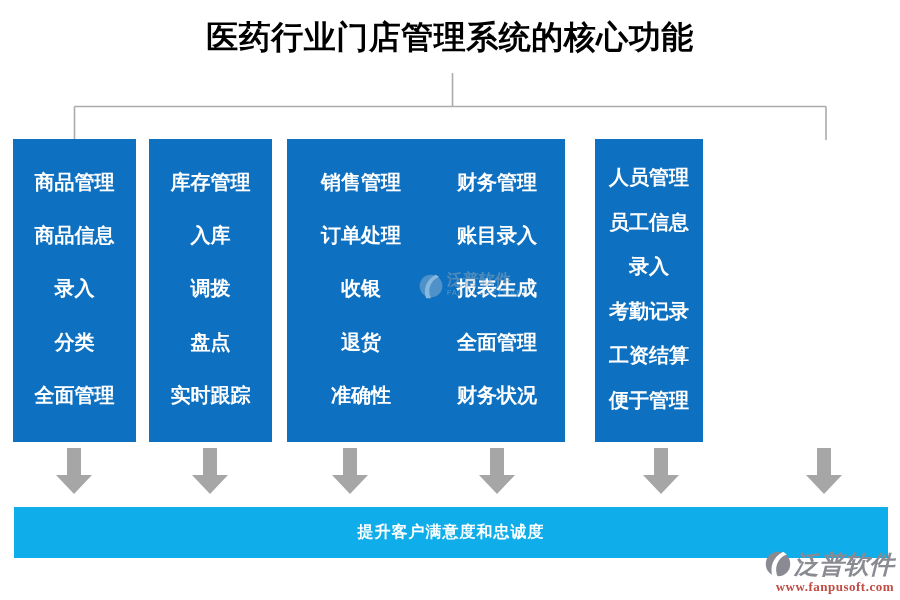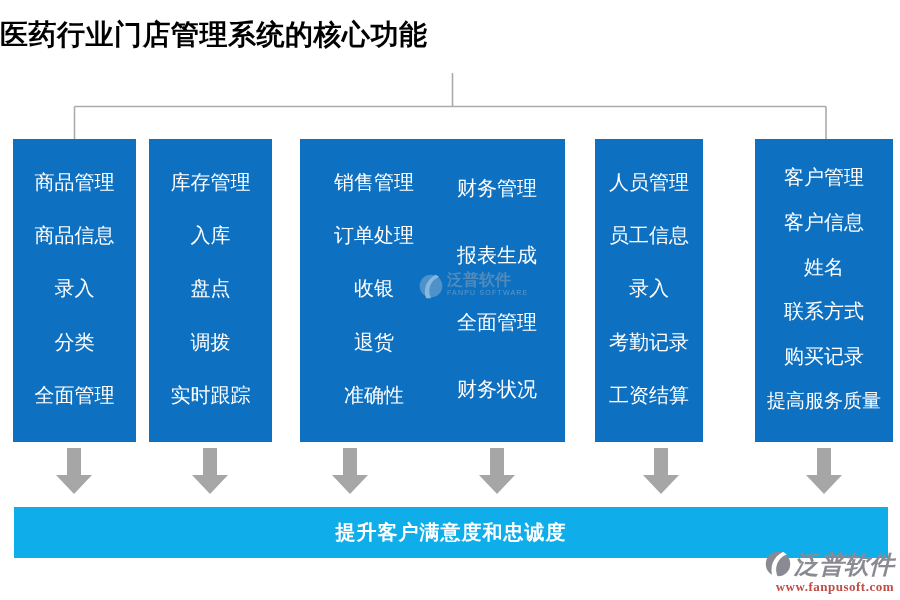--- a/index.html
+++ b/index.html
@@ -2,41 +2,41 @@
 <html style="--column-blue: #0E70C0; --banner-cyan: #0FADE9; --arrow-gray: #A6A6A6; --connector-gray: #ABABAB; --footer-gray: #8A8A93; --footer-red: #BE4B44;"><head>
 <meta charset="utf-8">
 <style>
   html,body{margin:0;padding:0;background:#fff;}
   .stage{
     position:relative;width:900px;height:600px;overflow:hidden;background:#fff;
     font-family:"Liberation Sans","DejaVu Sans",sans-serif;
   }
   
   .title{
-    position:absolute;top:16px;left:0;width:900px;text-align:left;
-    font-size:28px;font-weight:bold;color:#000;letter-spacing:.5px;margin:0;
+    position:absolute;top:16px;left:0;width:900px;text-align:center;
+    font-size:32px;font-weight:bold;color:#000;letter-spacing:.5px;margin:0;
   }
   
   .connectors{position:absolute;left:0;top:0;pointer-events:none;}
   .connectors line{stroke:var(--connector-gray,#ABABAB);stroke-width:1.6;}
   
   .col{
     position:absolute;top:139px;height:303px;
     background:var(--column-blue,#0E70C0);
     display:flex;flex-direction:column;justify-content:space-around;
     padding:16px 0 20px 0;box-sizing:border-box;
   }
   .c1{left:13px;width:123px;}
   .c2{left:149px;width:123px;}
-  .c3{left:300px;width:148px;}
+  .c3{left:287px;width:148px;}
   .c4{left:429px;width:136px;}
   .c5{left:595px;width:108px;}
   .c6{left:755px;width:138px;}
   .item{
-    color:#fff;font-weight:normal;font-size:20px;line-height:1;
+    color:#fff;font-weight:bold;font-size:20px;line-height:1;
     text-align:center;white-space:nowrap;
   }
   .c6 .item:last-child{font-size:19px;}
   
   .arrow{position:absolute;top:448px;width:36px;height:46px;}
   .arrow .stem{
     width:14px;height:27px;margin:0 auto;
     background:var(--arrow-gray,#A6A6A6);
   }
   .arrow .head{
@@ -45,21 +45,21 @@
     border-top:19px solid var(--arrow-gray,#A6A6A6);
   }
   .a1{left:56px;}  .a2{left:192px;} .a3{left:332px;}
   .a4{left:479px;} .a5{left:643px;} .a6{left:806px;}
   
   .banner{
     position:absolute;left:14px;top:507px;width:874px;height:51px;
     background:var(--banner-cyan,#0FADE9);
     display:flex;align-items:center;justify-content:center;
   }
-  .banner .label{color:#fff;font-weight:bold;font-size:20px;letter-spacing:1px;}
+  .banner .label{color:#fff;font-weight:bold;font-size:16px;letter-spacing:1px;}
   
   .watermark{
     position:absolute;left:418px;top:271px;z-index:5;
     display:flex;align-items:flex-start;gap:3px;opacity:.5;pointer-events:none;
   }
   .watermark .wm-icon{width:26px;height:26px;margin-top:2px;}
   .wm-text{display:flex;flex-direction:column;}
   .wm-brand{font-size:16px;font-weight:bold;color:#8fa6b8;line-height:1.1;white-space:nowrap;}
   .wm-sub{font-size:7px;color:#a9bdcd;letter-spacing:1.2px;white-space:nowrap;}
   
@@ -97,56 +97,50 @@
     <div class="item">商品管理</div>
     <div class="item">商品信息</div>
     <div class="item">录入</div>
     <div class="item">分类</div>
     <div class="item">全面管理</div>
   </div>
 
   <div class="col c2">
     <div class="item">库存管理</div>
     <div class="item">入库</div>
+    <div class="item">调拨</div>
     <div class="item">盘点</div>
-    <div class="item">调拨</div>
     <div class="item">实时跟踪</div>
   </div>
 
   <div class="col c3">
     <div class="item">销售管理</div>
     <div class="item">订单处理</div>
     <div class="item">收银</div>
     <div class="item">退货</div>
     <div class="item">准确性</div>
   </div>
 
   <div class="col c4">
     <div class="item">财务管理</div>
+    <div class="item">账目录入</div>
     <div class="item">报表生成</div>
     <div class="item">全面管理</div>
     <div class="item">财务状况</div>
   </div>
 
   <div class="col c5">
     <div class="item">人员管理</div>
     <div class="item">员工信息</div>
     <div class="item">录入</div>
     <div class="item">考勤记录</div>
     <div class="item">工资结算</div>
+    <div class="item">便于管理</div>
   </div>
 
-  <div class="col c6">
-    <div class="item">客户管理</div>
-    <div class="item">客户信息</div>
-    <div class="item">姓名</div>
-    <div class="item">联系方式</div>
-    <div class="item">购买记录</div>
-    <div class="item">提高服务质量</div>
-  </div>
 
   <div class="arrow a1">
       <div class="stem"></div>
       <div class="head"></div>
     </div>
   <div class="arrow a2">
       <div class="stem"></div>
       <div class="head"></div>
     </div>
   <div class="arrow a3">

